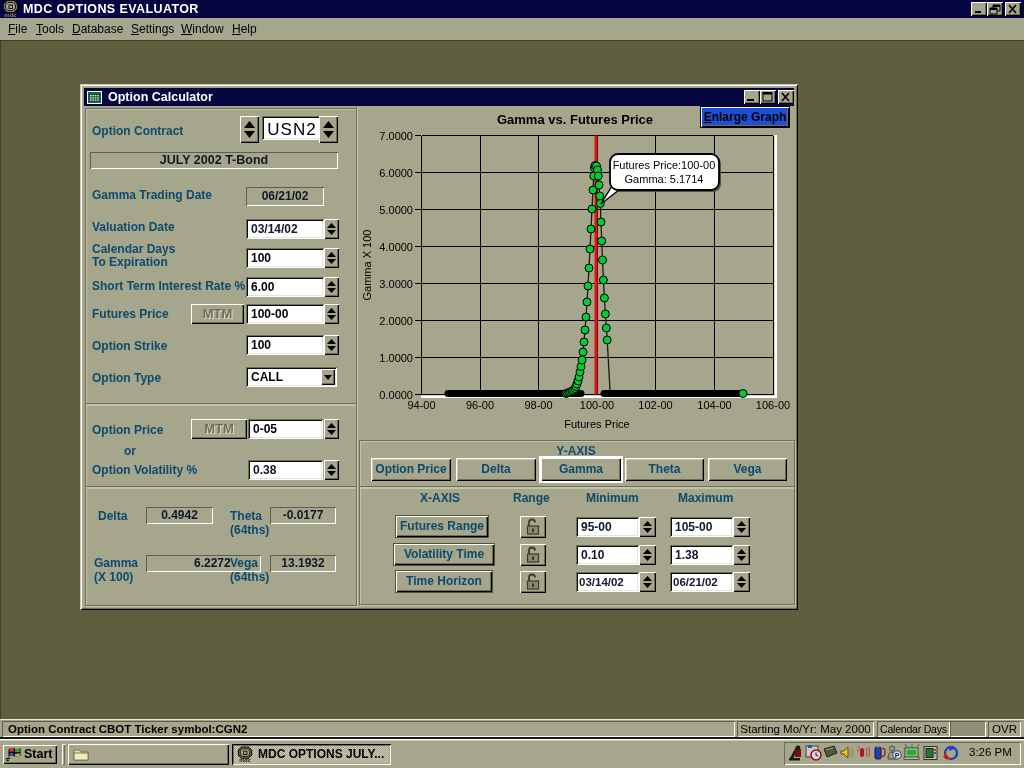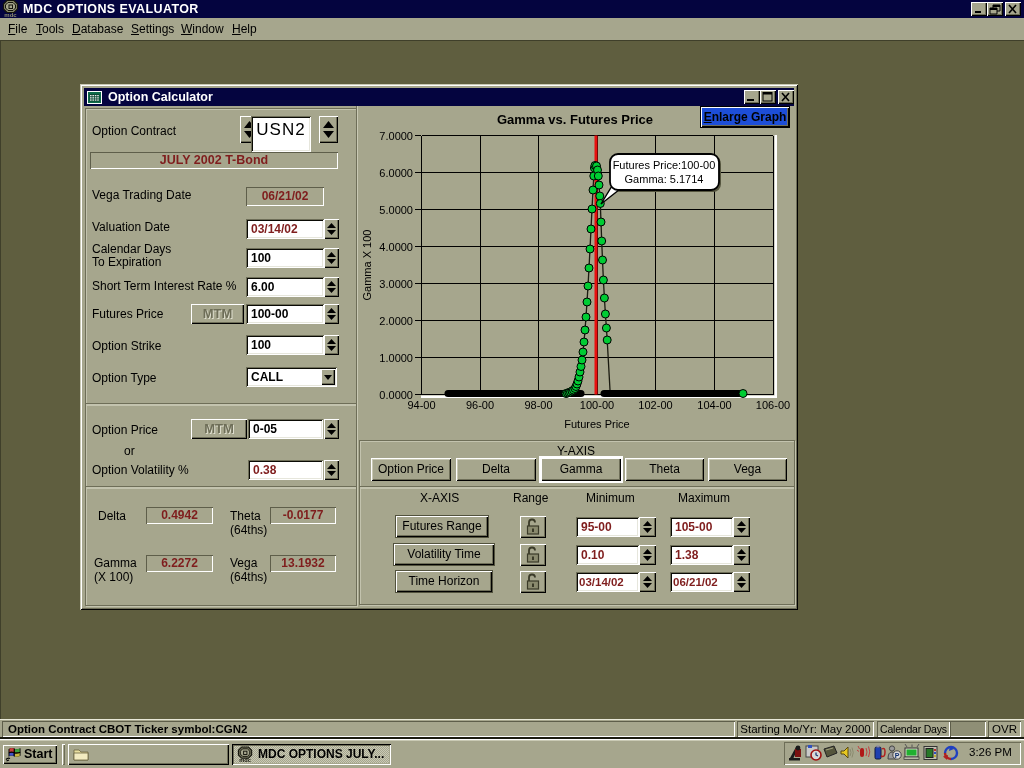--- a/index.html
+++ b/index.html
@@ -4,22 +4,22 @@
 <style>
   html,body{margin:0;padding:0;width:1024px;height:768px;overflow:hidden;}
   body{font-family:"Liberation Sans",sans-serif;background:#A6A68D;position:relative;}
   .abs{position:absolute;}
   .b{font-weight:bold;}
   .raised{background:#A6A68D;box-shadow:inset 1px 1px 0 #FFFFFF,inset -1px -1px 0 #000000,inset -2px -2px 0 #6E6E58;}
   .raised2{background:#A6A68D;box-shadow:inset 1px 1px 0 #FFFFFF,inset -1px -1px 0 #000000,inset 2px 2px 0 #C9C9B4,inset -2px -2px 0 #6E6E58;}
   .edit{background:#FFFFFF;box-shadow:inset 1px 1px 0 #6E6E58,inset -1px -1px 0 #FFFFFF,inset 2px 2px 0 #0A0A05,inset -2px -2px 0 #E6E6DC;}
   .sunkface{background:#A6A68D;box-shadow:inset 1px 1px 0 #5E5E4A,inset -1px -1px 0 #FFFFFF;}
   .etch{border:1px solid #6E6E58;box-shadow:inset 1px 1px 0 #C3C3AE, 1px 1px 0 #C3C3AE;}
-  .lbl{font-weight:normal;font-size:12px;color:#000000;}
-  .grn{color:#7f1d1d;}
+  .lbl{font-weight:bold;font-size:12px;color:#0c4a6e;}
+  .grn{color:#0f172a;}
   .spin{background:#A6A68D;box-shadow:inset 1px 1px 0 #FFFFFF,inset -1px -1px 0 #000000,inset -2px -2px 0 #6E6E58;}
   .tbbtn{background:#A6A68D;box-shadow:inset 1px 1px 0 #FFFFFF,inset -1px -1px 0 #000000,inset -2px -2px 0 #6E6E58;}
 </style>
 </head>
 <body>
 
 <div class="abs" style="left:0;top:0;width:1024px;height:18px;background:#04043F;"></div>
 <div class="abs" style="left:2px;top:0px;width:18px;height:17px;">
   <svg width="18" height="17" viewBox="0 0 18 17">
     <polygon points="5,0.5 12,0.5 15.5,4 15.5,9 12,12.5 5,12.5 1.5,9 1.5,4" fill="#8A8A6E" stroke="#15150C" stroke-width="1.2"></polygon>
@@ -91,29 +91,29 @@
 
   <div class="abs etch" style="left:5px;top:24px;width:270px;height:295px;"></div>
   <div class="abs etch" style="left:5px;top:319px;width:270px;height:83px;"></div>
   <div class="abs etch" style="left:5px;top:402px;width:270px;height:118px;"></div>
 
   <div class="abs lbl" style="left:12px;top:40px;">Option Contract</div>
   <div class="abs spin" style="left:160px;top:32px;width:19px;height:27px;"><svg width="19" height="27">
         <path d="M9.5 5 L15 12 L4 12 Z" fill="#000"></path>
         <path d="M9.5 22 L15 15 L4 15 Z" fill="#000"></path>
       </svg></div>
-  <div class="abs edit" style="left:171px;top:32px;width:60px;height:36px;font-size:17px;color:#000;text-align:center;line-height:27px;letter-spacing:1px;">USN2</div>
+  <div class="abs edit" style="left:182px;top:32px;width:60px;height:24px;font-size:17px;color:#000;text-align:center;line-height:27px;letter-spacing:1px;">USN2</div>
   <div class="abs spin" style="left:239px;top:32px;width:19px;height:27px;"><svg width="19" height="27">
         <path d="M9.5 5 L15 12 L4 12 Z" fill="#000"></path>
         <path d="M9.5 22 L15 15 L4 15 Z" fill="#000"></path>
       </svg></div>
 
   <div class="abs sunkface b grn" style="left:10px;top:68px;width:248px;height:17px;font-size:12.5px;text-align:center;line-height:17px;">JULY 2002 T-Bond</div>
 
-  <div class="abs lbl" style="left:12px;top:104px;">Vega Trading Date</div>
+  <div class="abs lbl" style="left:12px;top:104px;">Gamma Trading Date</div>
   <div class="abs sunkface b grn" style="left:166px;top:103px;width:78px;height:19px;font-size:12px;text-align:center;line-height:19px;">06/21/02</div>
 
   <div class="abs lbl" style="left:12px;top:136px;">Valuation Date</div>
   <div class="abs edit b grn" style="left:166px;top:135px;width:78px;height:20px;font-size:12px;line-height:20px;padding-left:5px;box-sizing:border-box;">03/14/02</div>
   <div class="abs spin" style="left:244px;top:135px;width:15px;height:20px;"><svg width="15" height="20">
         <path d="M7.5 4 L12 9 L3 9 Z" fill="#000"></path>
         <path d="M7.5 16 L12 11 L3 11 Z" fill="#000"></path>
       </svg></div>
 
   <div class="abs lbl" style="left:12px;top:159px;line-height:13px;">Calendar Days<br>To Expiration</div>
@@ -170,21 +170,21 @@
         <path d="M7.5 16 L12 11 L3 11 Z" fill="#000"></path>
       </svg></div>
 
   <div class="abs lbl" style="left:18px;top:425px;">Delta</div>
   <div class="abs sunkface b grn" style="left:66px;top:423px;width:67px;height:17px;font-size:12px;text-align:center;line-height:17px;">0.4942</div>
   <div class="abs lbl" style="left:150px;top:425px;">Theta</div>
   <div class="abs lbl" style="left:150px;top:439px;">(64ths)</div>
   <div class="abs sunkface b grn" style="left:190px;top:423px;width:66px;height:17px;font-size:12px;text-align:center;line-height:17px;">-0.0177</div>
   <div class="abs lbl" style="left:14px;top:472px;">Gamma</div>
   <div class="abs lbl" style="left:14px;top:486px;">(X 100)</div>
-  <div class="abs sunkface b grn" style="left:66px;top:471px;width:67px;height:17px;font-size:12px;text-align:center;line-height:17px;">6.2272</div>
+  <div class="abs sunkface b grn" style="left:66px;top:471px;width:67px;height:17px;font-size:12px;text-align:left;line-height:17px;padding-left:48px;">6.2272</div>
   <div class="abs lbl" style="left:150px;top:472px;">Vega</div>
   <div class="abs lbl" style="left:150px;top:486px;">(64ths)</div>
   <div class="abs sunkface b grn" style="left:190px;top:471px;width:66px;height:17px;font-size:12px;text-align:center;line-height:17px;">13.1932</div>
 
   <div class="abs" style="left:276px;top:22px;width:1px;height:498px;background:#6E6E58;"></div>
   <div class="abs" style="left:277px;top:22px;width:1px;height:498px;background:#C9C9B4;"></div>
 
   <div class="abs" style="left:621px;top:23px;width:88px;height:20px;background:#1d4ed8;box-shadow:0 0 0 1px #000,inset 1px 1px 0 #FFF,inset -1px -1px 0 #000,inset -2px -2px 0 #6E6E58;">
       <span class="b" style="display:block;text-align:center;font-size:12px;line-height:20px;"><u>E</u>nlarge Graph</span>
     </div>

